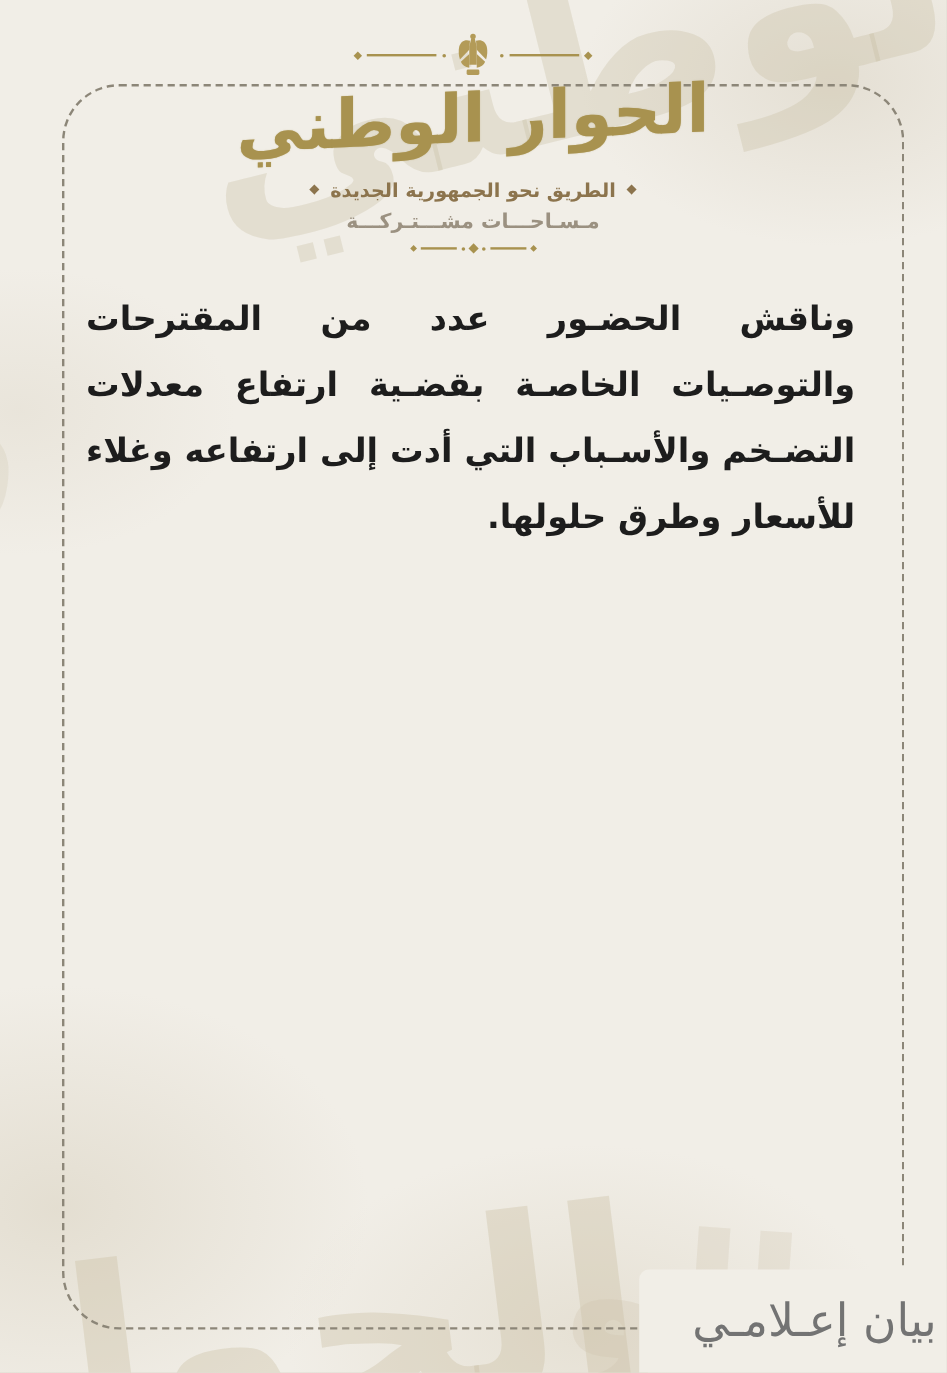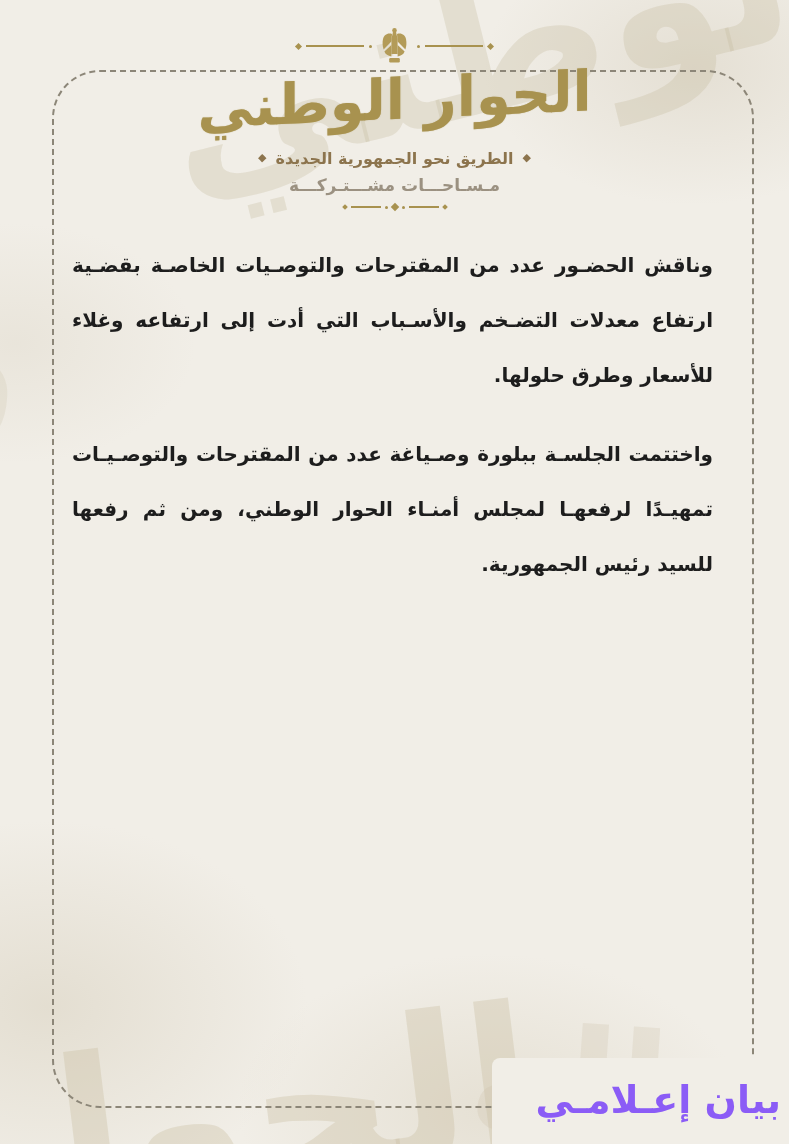--- a/index.html
+++ b/index.html
@@ -48,29 +48,29 @@
   .slogan{margin-top:7px;font-size:17px;font-weight:700;color:#9b9181;letter-spacing:1px;}
   .divider{margin-top:9px;display:flex;align-items:center;justify-content:center;gap:4px;}
   .div-line{width:30px;height:1.5px;background:#a8924f;}
   .div-end{width:4px;height:4px;background:#a8924f;transform:rotate(45deg);}
   .div-dot{width:3px;height:3px;border-radius:50%;background:#a8924f;}
   .div-mid{width:6px;height:6px;background:#a8924f;transform:rotate(45deg);}
 
   
   .content{position:absolute;right:76px;left:72px;top:238px;direction:rtl;}
   .content p{
-    margin:0 0 24px 0;font-size:20px;font-weight:700;color:#1d1d1d;
+    margin:0 0 24px 0;font-size:28px;font-weight:700;color:#1d1d1d;
     line-height:55px;text-align:justify;text-align-last:right;
   }
 
   
   .statement-label{
     position:absolute;right:0;bottom:0;background:#f1eee7;
     padding:20px 8px 20px 44px;
-    font-size:38px;font-weight:700;color:#8b5cf6;line-height:1.2;
+    font-size:38px;font-weight:400;color:#737373;line-height:1.2;
     border-top-left-radius:8px;
   }
 </style>
 </head>
 <body>
 
 <div class="page">
 
   <div class="wm wm-tr">الوطني</div>
   <div class="wm wm-ml">و</div>
@@ -117,18 +117,17 @@
       <span class="div-dot"></span>
       <span class="div-mid"></span>
       <span class="div-dot"></span>
       <span class="div-line"></span>
       <span class="div-end"></span>
     </div>
   </div>
 
   <div class="content">
     <p>وناقش الحضـور عدد من المقترحات والتوصـيات الخاصـة بقضـية ارتفاع معدلات التضـخم والأسـباب التي أدت إلى ارتفاعه وغلاء للأسعار وطرق حلولها.</p>
-    <p>واختتمت الجلسـة ببلورة وصـياغة عدد من المقترحات والتوصـيـات تمهيـدًا لرفعهـا لمجلس أمنـاء الحوار الوطني، ومن ثم رفعها للسيد رئيس الجمهورية.</p>
   </div>
 
   <div class="statement-label">بيان إعـلامـي</div>
 
 </div>
 
 </body></html>

